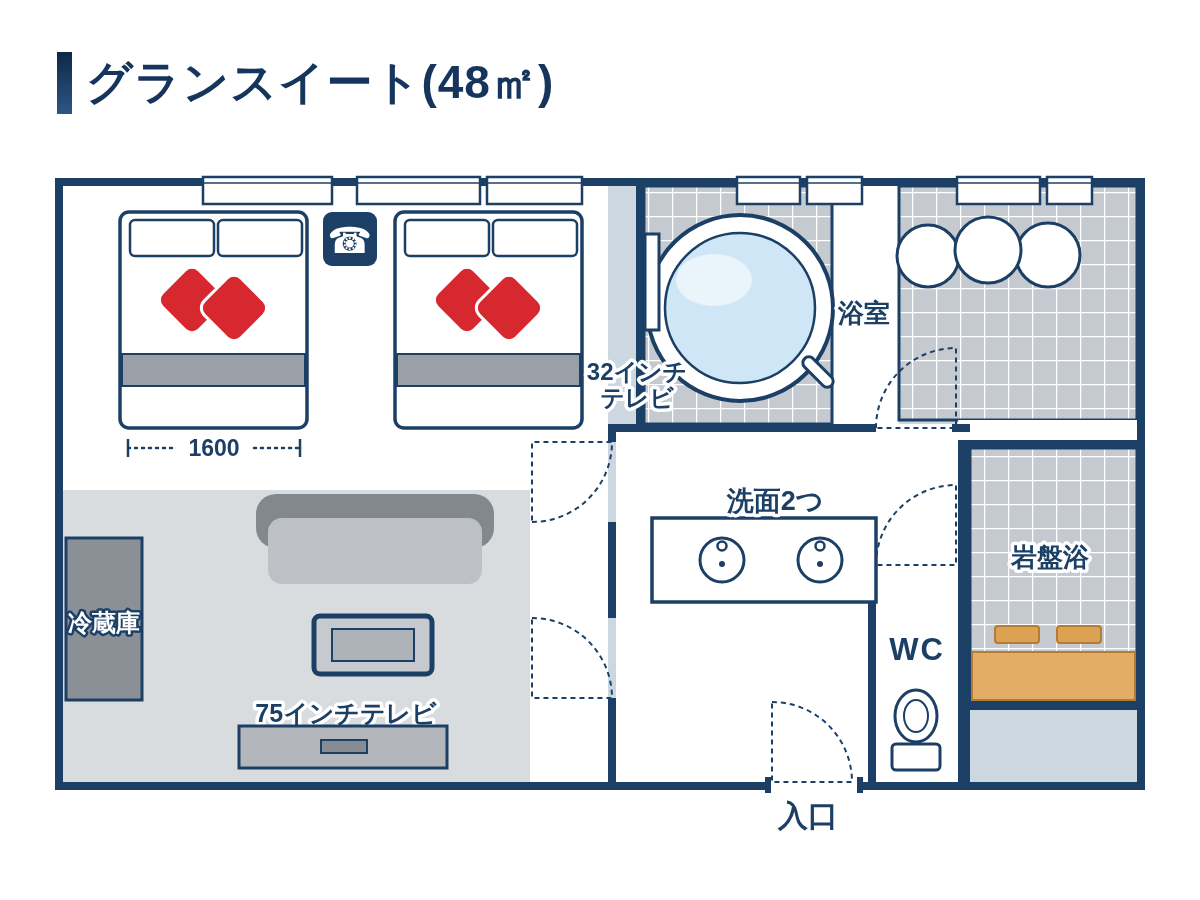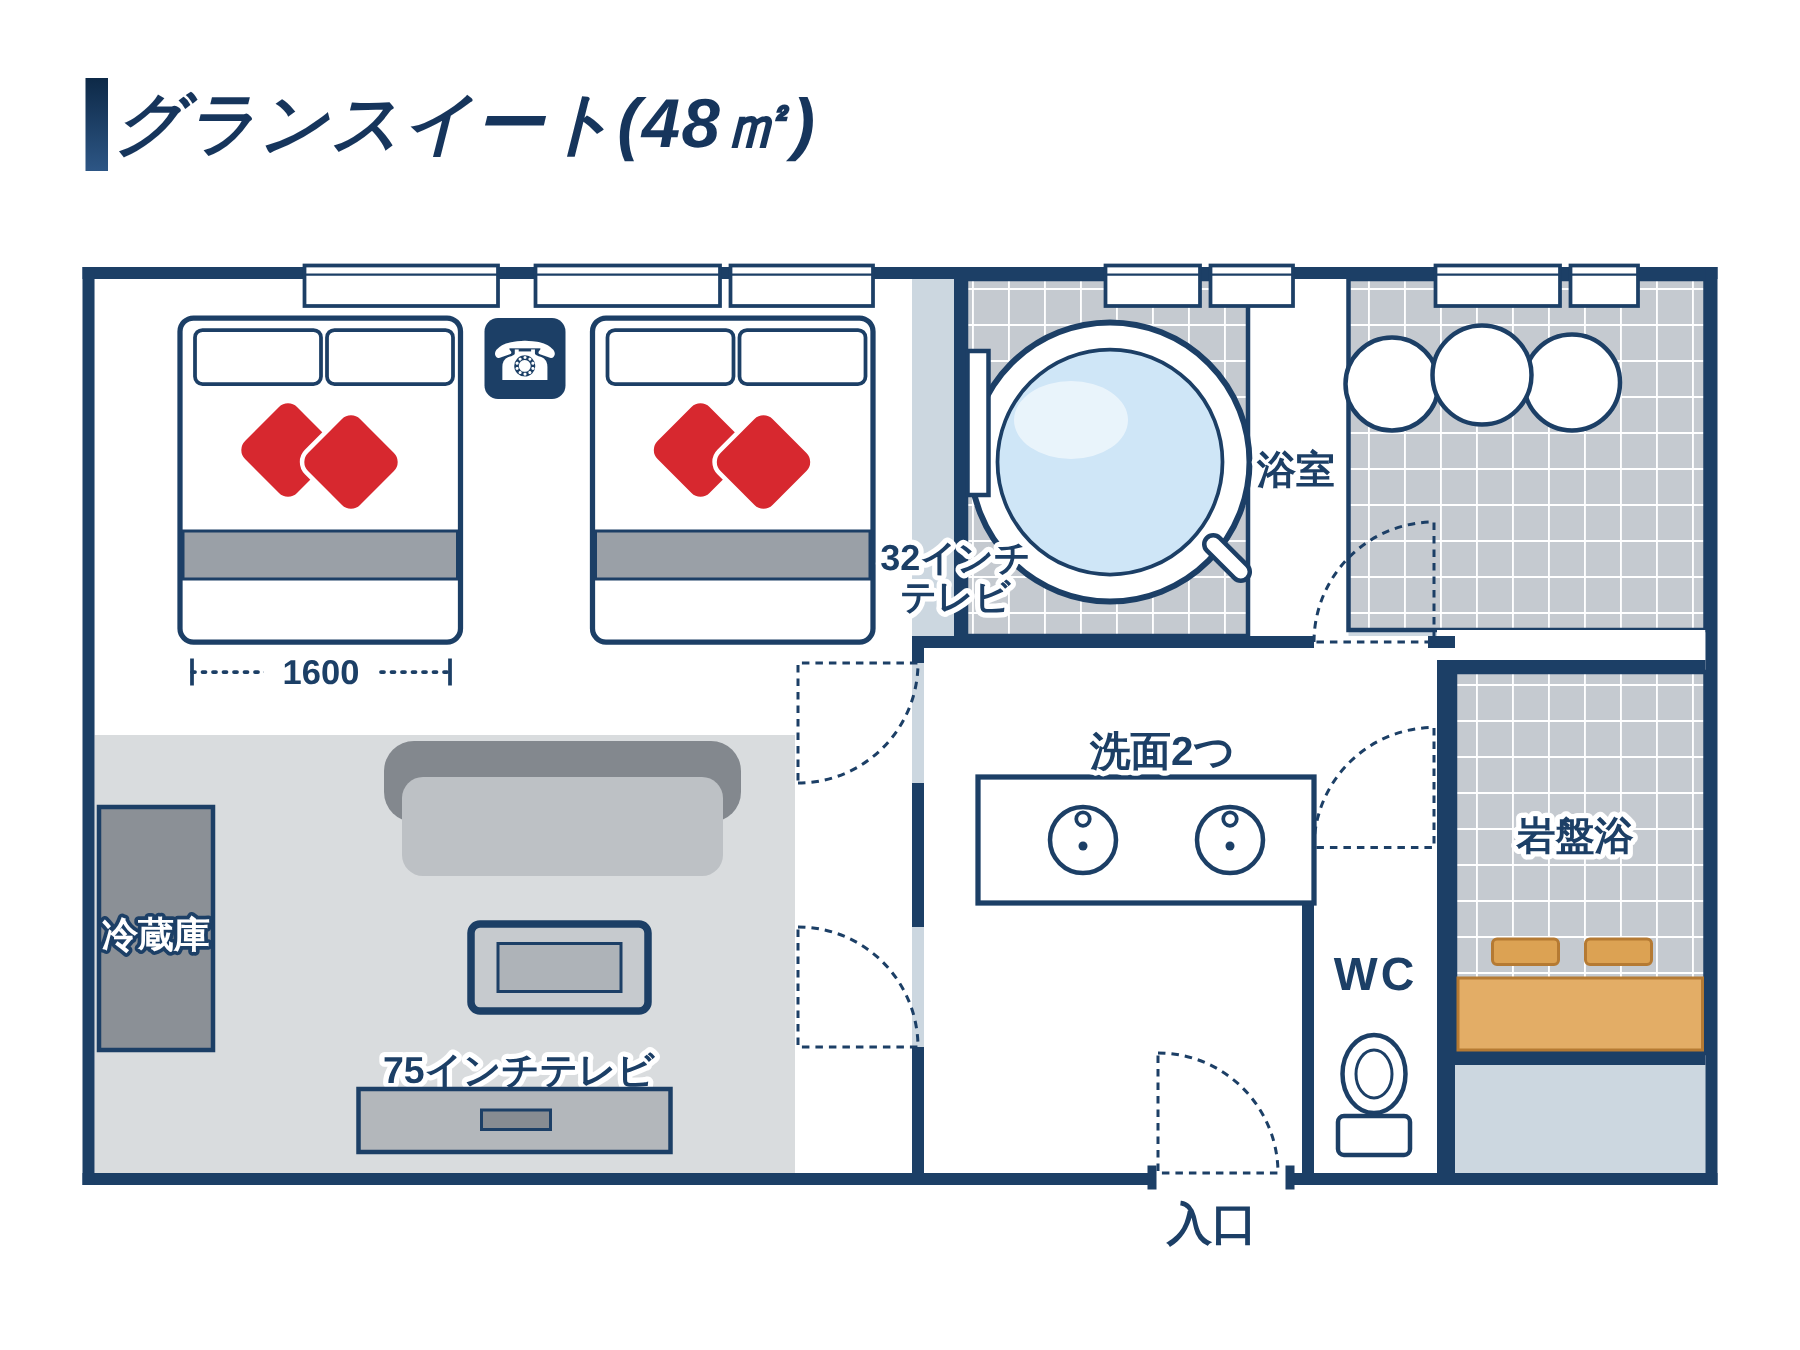--- a/index.html
+++ b/index.html
@@ -1,18 +1,18 @@
 <!DOCTYPE html>
 <html><head>
 <meta charset="utf-8">
 <style>
   html,body{margin:0;padding:0;background:#fff;}
   .page{position:relative;width:1200px;height:900px;background:#fff;overflow:hidden;
         font-family:"Liberation Sans",sans-serif;}
-  .hdr{position:absolute;left:57px;top:52px;display:flex;align-items:center;gap:4px;font-style:italic;}
+  .hdr{position:absolute;left:57px;top:52px;display:flex;align-items:center;gap:14px;}
   .hdr .bar{width:15px;height:62px;background:linear-gradient(180deg,#0d2947,#2d5685);}
   .hdr h1{margin:0;font-size:46px;font-weight:bold;color:#16355c;letter-spacing:1px;
           font-family:"Liberation Sans",sans-serif;}
   svg.plan{position:absolute;left:0;top:0;}
   .wall{fill:#1c3f66;}
   .door{fill:none;stroke:#1c3f66;stroke-width:2;stroke-dasharray:5 4;}
   .lbl{font-weight:bold;fill:#1c3f66;paint-order:stroke;stroke:#ffffff;stroke-width:7;
        stroke-linejoin:round;text-anchor:middle;font-family:"Liberation Sans",sans-serif;}
   .lbl-inv{font-weight:bold;fill:#ffffff;paint-order:stroke;stroke:#1c3f66;stroke-width:5;
        stroke-linejoin:round;text-anchor:middle;font-family:"Liberation Sans",sans-serif;}

